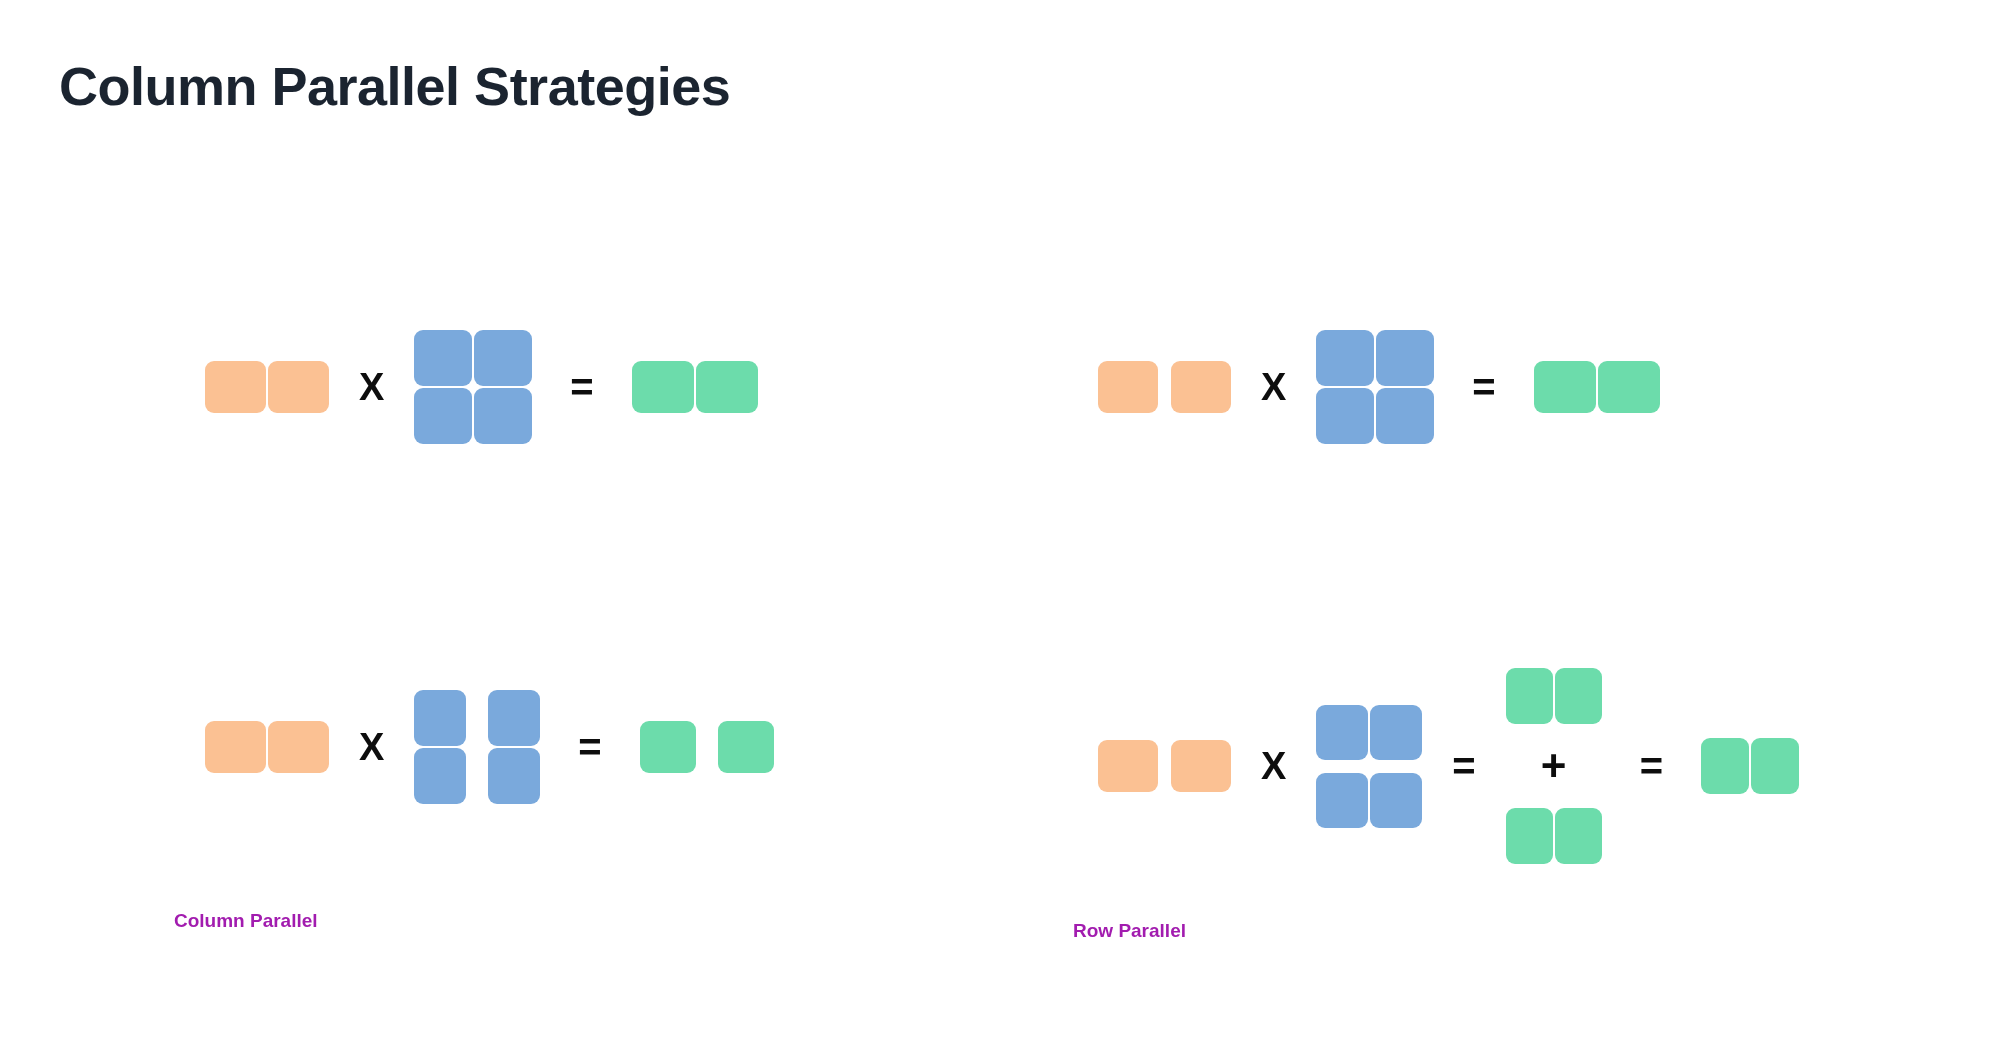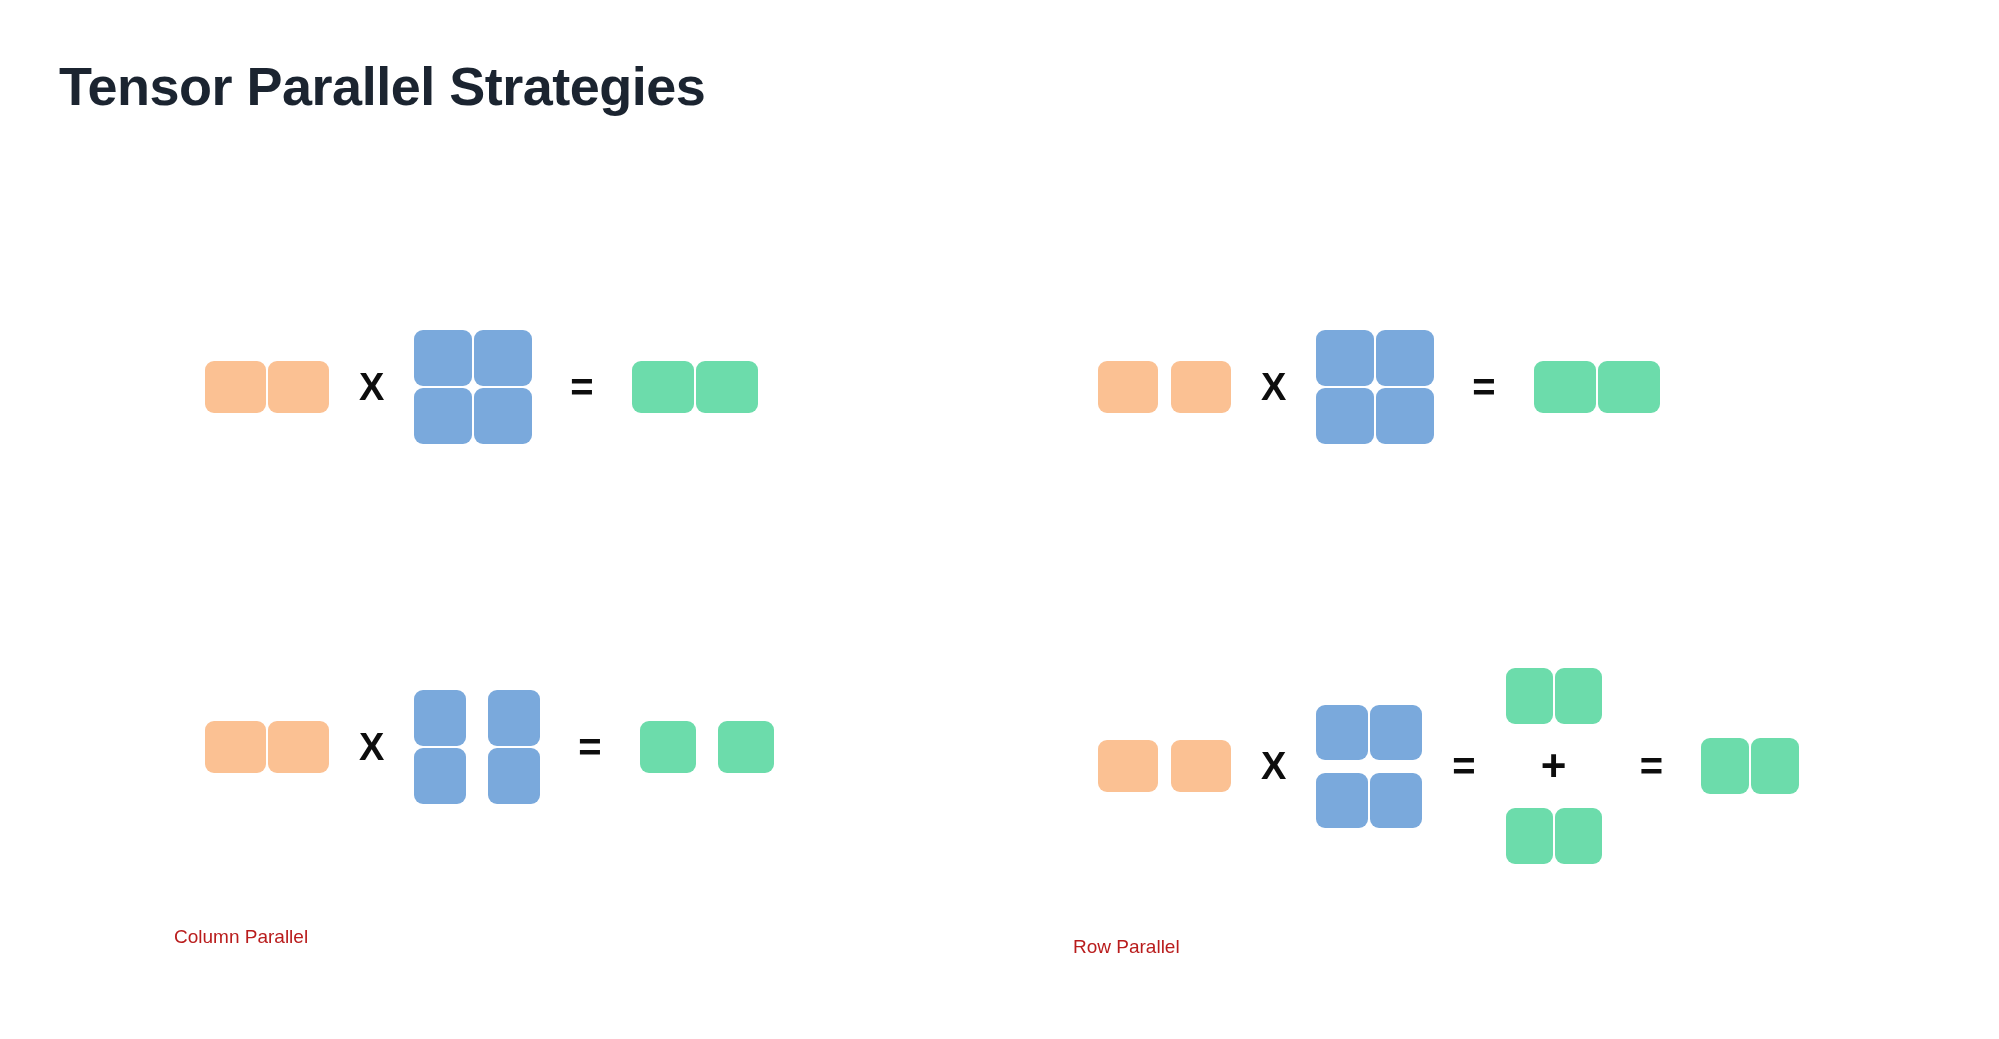--- a/index.html
+++ b/index.html
@@ -76,32 +76,31 @@
   .seam-h > .cell + .cell { margin-left: 2px; }
   .seam-v > .cell + .cell { margin-top: 2px; }
 
   .gap-h > * + * { margin-left: 13px; }
   .gap-v > * + * { margin-top: 13px; }
   .gap-h-wide > * + * { margin-left: 22px; }
 
   .caption {
     position: absolute;
     font-size: 19px;
-    font-weight: normal;
-    color: #b91c1c;
+    font-weight: bold;
+    color: #a21caf;
     white-space: nowrap;
-    margin-top: 16px;
   }
   .spacer-md { width: 30px; }
   .spacer-lg { width: 38px; }
 </style>
 </head>
 <body>
 
-<div id="page-title">Tensor Parallel Strategies</div>
+<div id="page-title">Column Parallel Strategies</div>
 
 <div class="panel panel-column">
 
   <div class="equation" style="left:65px; top:80px;">
 
     <div class="matrix mat-cols group-row seam-h">
       <div class="cell c-orange" style="width:61px;height:52px;"></div>
       <div class="cell c-orange" style="width:61px;height:52px;"></div>
     </div>
 

